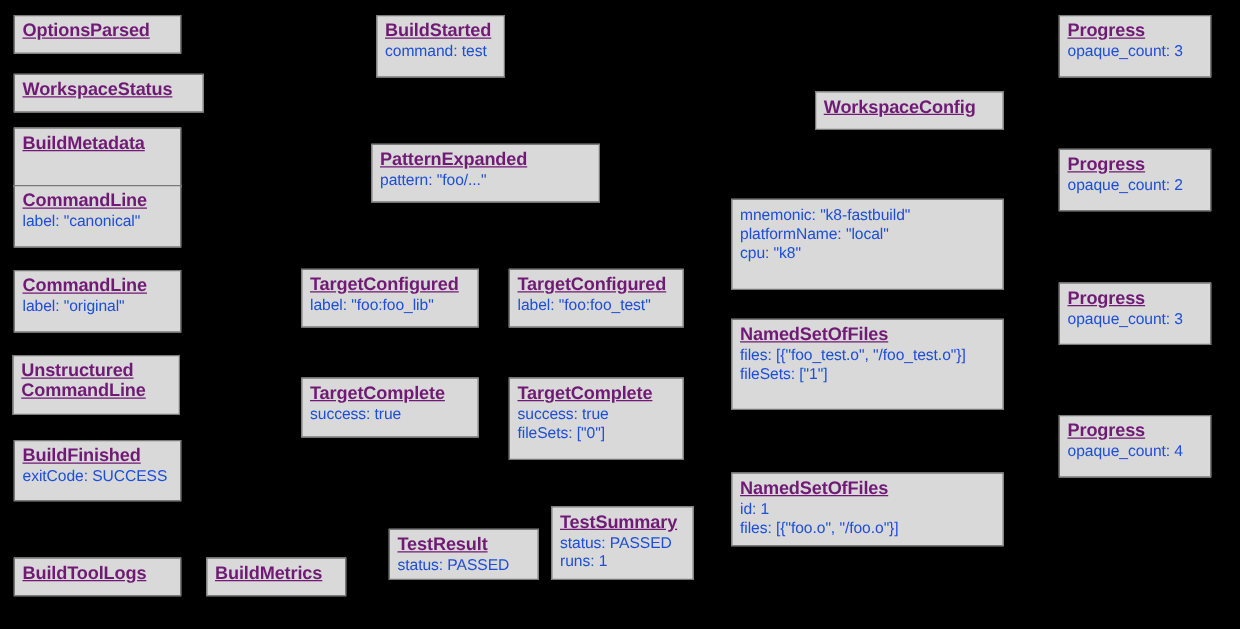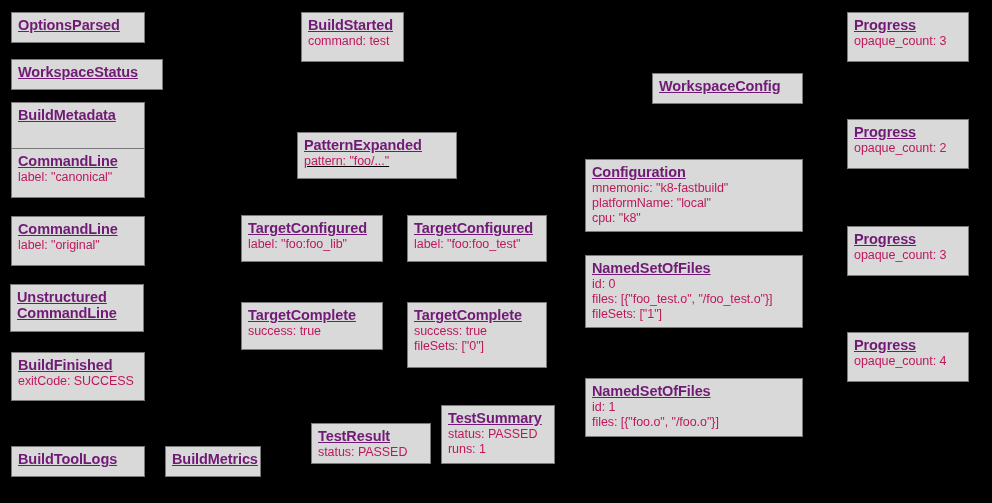--- a/index.html
+++ b/index.html
@@ -31,21 +31,21 @@
     line-height: 16px;
     white-space: pre;
     letter-spacing: -0.1px;
   }
   .node-attrs {
     margin-top: 1px;
   }
   .attr {
     font-size: 12.5px;
     font-weight: normal;
-    color: #be185d;
+    color: #1d4ed8;
     line-height: 15px;
     white-space: pre;
     letter-spacing: -0.05px;
   }
 </style>
 </head>
 <body>
 
 <div id="canvas">
     <div class="node" style="left: 11px; top: 12px; width: 134px; height: 31px; background: rgb(217, 217, 217); border-color: rgb(122, 122, 122);">
@@ -75,30 +75,30 @@
     </div>
     <div class="node" style="left: 11px; top: 352px; width: 134px; height: 49px; background: rgb(217, 217, 217); border-color: rgb(122, 122, 122);">
       <div class="node-title">BuildFinished</div>
       <div class="node-attrs">
         <div class="attr">exitCode: SUCCESS</div>
       </div>
     </div>
     <div class="node" style="left: 11px; top: 446px; width: 134px; height: 31px; background: rgb(217, 217, 217); border-color: rgb(122, 122, 122);">
       <div class="node-title">BuildToolLogs</div>
     </div>
-    <div class="node" style="left: 165px; top: 446px; width: 96px; height: 31px; background: rgb(217, 217, 217); border-color: rgb(122, 122, 122);">
+    <div class="node" style="left: 165px; top: 446px; width: 112px; height: 31px; background: rgb(217, 217, 217); border-color: rgb(122, 122, 122);">
       <div class="node-title">BuildMetrics</div>
     </div>
     <div class="node" style="left: 301px; top: 12px; width: 103px; height: 50px; background: rgb(217, 217, 217); border-color: rgb(122, 122, 122);">
       <div class="node-title">BuildStarted</div>
       <div class="node-attrs">
         <div class="attr">command: test</div>
       </div>
     </div>
-    <div class="node" style="left: 297px; top: 132px; width: 160px; height: 47px; background: rgb(217, 217, 217); border-color: rgb(122, 122, 122); text-decoration: underline;">
+    <div class="node" style="left: 297px; top: 115px; width: 183px; height: 47px; background: rgb(217, 217, 217); border-color: rgb(122, 122, 122);">
       <div class="node-title">PatternExpanded</div>
       <div class="node-attrs">
         <div class="attr">pattern: "foo/..."</div>
       </div>
     </div>
     <div class="node" style="left: 241px; top: 215px; width: 142px; height: 47px; background: rgb(217, 217, 217); border-color: rgb(122, 122, 122);">
       <div class="node-title">TargetConfigured</div>
       <div class="node-attrs">
         <div class="attr">label: "foo:foo_lib"</div>
       </div>
@@ -132,31 +132,29 @@
       <div class="node-title">TestSummary</div>
       <div class="node-attrs">
         <div class="attr">status: PASSED</div>
         <div class="attr">runs: 1</div>
       </div>
     </div>
     <div class="node" style="left: 652px; top: 73px; width: 151px; height: 31px; background: rgb(217, 217, 217); border-color: rgb(122, 122, 122);">
       <div class="node-title">WorkspaceConfig</div>
     </div>
     <div class="node" style="left: 585px; top: 159px; width: 218px; height: 73px; background: rgb(217, 217, 217); border-color: rgb(122, 122, 122);">
-      <div class="node-title">Configuration</div>
       <div class="node-attrs">
         <div class="attr">mnemonic: "k8-fastbuild"</div>
         <div class="attr">platformName: "local"</div>
         <div class="attr">cpu: "k8"</div>
       </div>
     </div>
     <div class="node" style="left: 585px; top: 255px; width: 218px; height: 73px; background: rgb(217, 217, 217); border-color: rgb(122, 122, 122);">
       <div class="node-title">NamedSetOfFiles</div>
       <div class="node-attrs">
-        <div class="attr">id: 0</div>
         <div class="attr">files: [{"foo_test.o", "/foo_test.o"}]</div>
         <div class="attr">fileSets: ["1"]</div>
       </div>
     </div>
     <div class="node" style="left: 585px; top: 378px; width: 218px; height: 59px; background: rgb(217, 217, 217); border-color: rgb(122, 122, 122);">
       <div class="node-title">NamedSetOfFiles</div>
       <div class="node-attrs">
         <div class="attr">id: 1</div>
         <div class="attr">files: [{"foo.o", "/foo.o"}]</div>
       </div>

